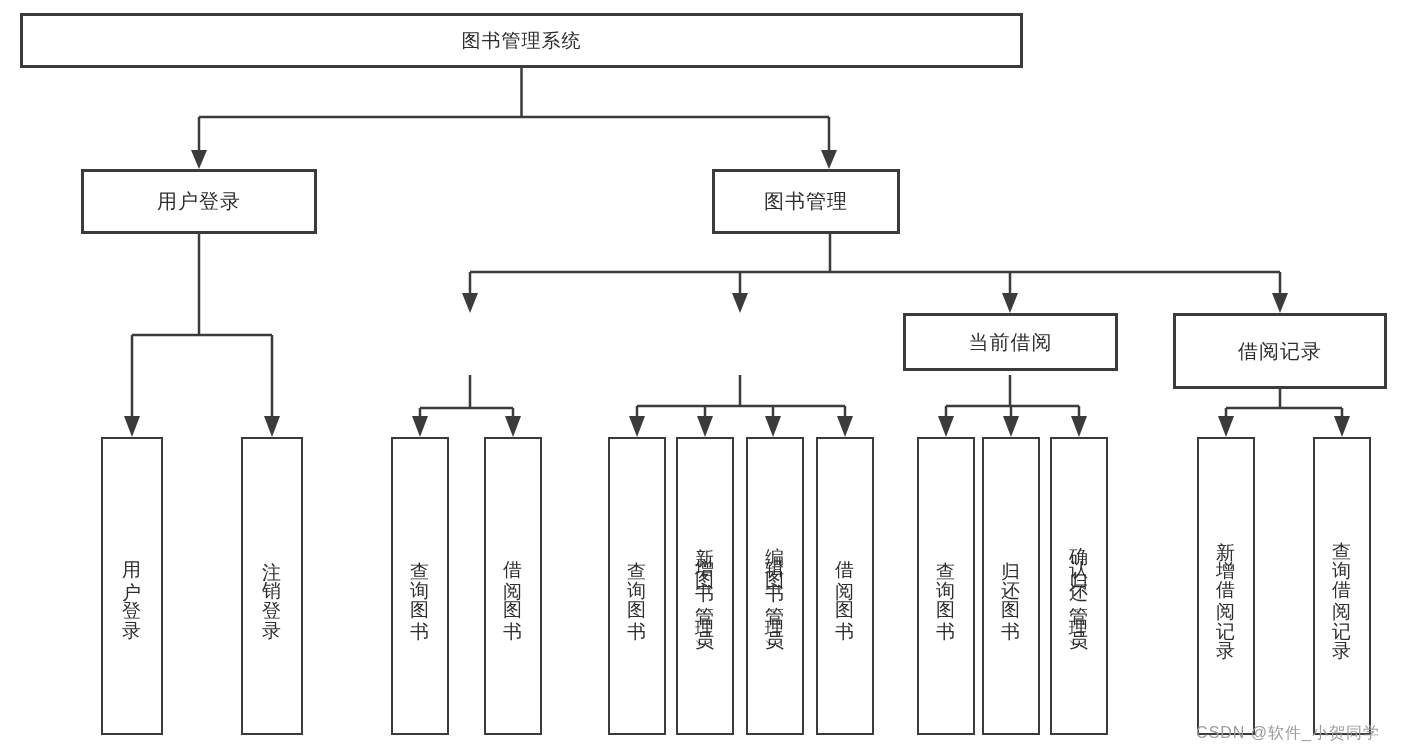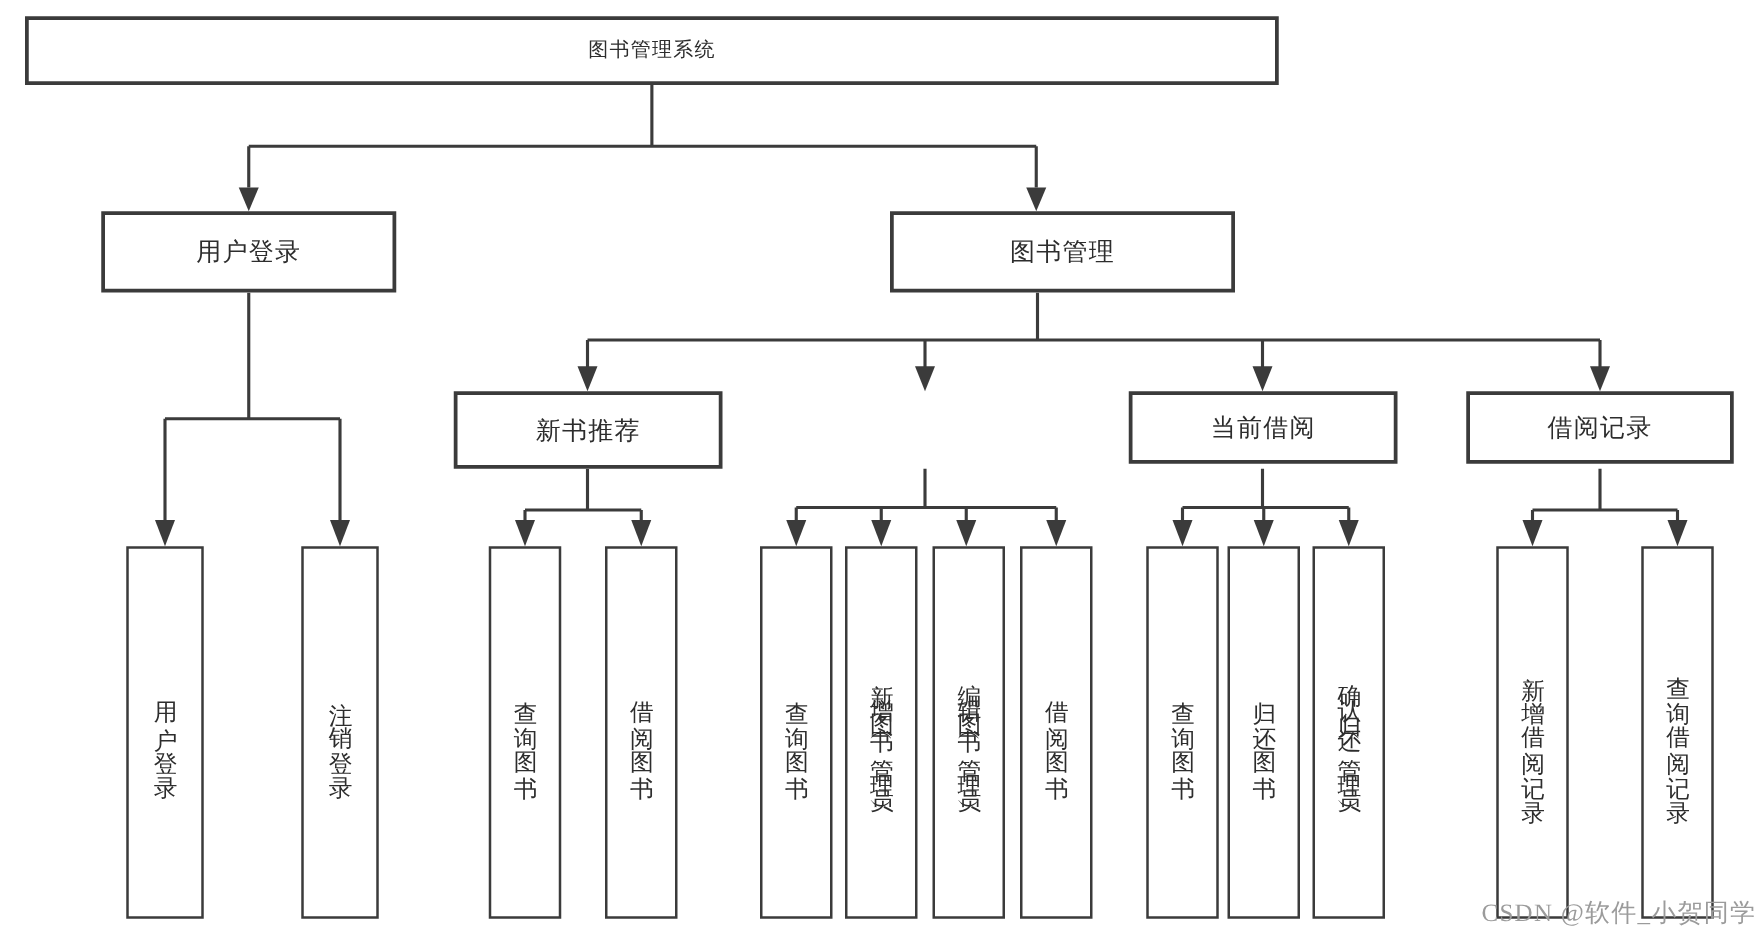--- a/index.html
+++ b/index.html
@@ -24,39 +24,38 @@
     position:absolute;
     box-sizing:border-box;
     background:#ffffff;
     border:3px solid var(--line);
     display:flex;
     align-items:center;
     justify-content:center;
     text-align:center;
   }
   .h-box{font-size:20px;letter-spacing:1px;}
-  .root{font-size:16px;}
+  .root{font-size:19px;}
   .v-box{
     border-width:2.5px;
     writing-mode:vertical-rl;
     text-orientation:mixed;
     font-size:19px;
     letter-spacing:20px;
     line-height:1;
   }
   .v-tight{letter-spacing:12px;}
   .watermark{
     position:absolute;
-    right:0;
+    right:25px;
     bottom:3px;
-    font-size:20px;
+    font-size:16px;
     color:var(--watermark);
     letter-spacing:1px;
     white-space:nowrap;
-    font-family:Liberation Serif, serif;
   }
 </style>
 </head>
 <body>
 
 <div class="canvas">
 
   <svg class="connectors" viewBox="0 0 1405 747" xmlns="http://www.w3.org/2000/svg">
 
     <path d="M521.5 68 V117 M199 117 H829 M199 117 V150 M829 117 V150"></path>
@@ -89,25 +88,24 @@
     <polygon points="1071,416 1087,416 1079,437"></polygon>
 
     <path d="M1280 375 V408 M1226 408 H1342 M1226 408 V418 M1342 408 V418"></path>
     <polygon points="1218,416 1234,416 1226,437"></polygon>
     <polygon points="1334,416 1350,416 1342,437"></polygon>
   </svg>
 
   <div class="box h-box root" style="left:20px;top:13px;width:1003px;height:55px">图书管理系统</div>
 
   <div class="box h-box" style="left:81px;top:169px;width:236px;height:65px">用户登录</div>
-  <div class="box h-box" style="left:712px;top:169px;width:276px;height:65px">图书管理</div>
+  <div class="box h-box" style="left:712px;top:169px;width:188px;height:65px">图书管理</div>
 
-  <div class="box h-box" style="left:363px;top:313px;width:215px;height:62px">新书推荐</div>
   <div class="box h-box" style="left:903px;top:313px;width:215px;height:58px">当前借阅</div>
-  <div class="box h-box" style="left:1173px;top:313px;width:214px;height:58px">借阅记录</div>
+  <div class="box h-box" style="left:1173px;top:313px;width:214px;height:76px">借阅记录</div>
 
   <div class="box v-box" style="left:101px;top:437px;width:62px;height:298px">用户登录</div>
   <div class="box v-box" style="left:241px;top:437px;width:62px;height:298px">注销登录</div>
 
   <div class="box v-box" style="left:391px;top:437px;width:58px;height:298px">查询图书</div>
   <div class="box v-box" style="left:484px;top:437px;width:58px;height:298px">借阅图书</div>
 
   <div class="box v-box" style="left:608px;top:437px;width:58px;height:298px">查询图书</div>
   <div class="box v-box v-tight" style="left:676px;top:437px;width:58px;height:298px">新增图书（管理员）</div>
   <div class="box v-box v-tight" style="left:746px;top:437px;width:58px;height:298px">编辑图书（管理员）</div>

